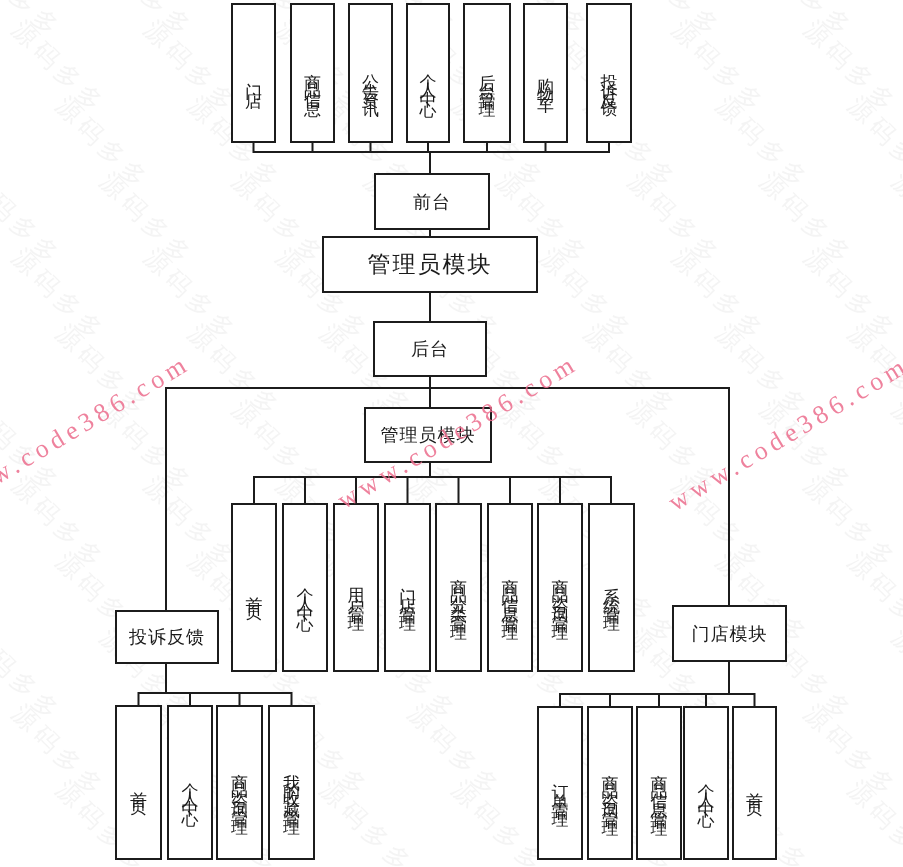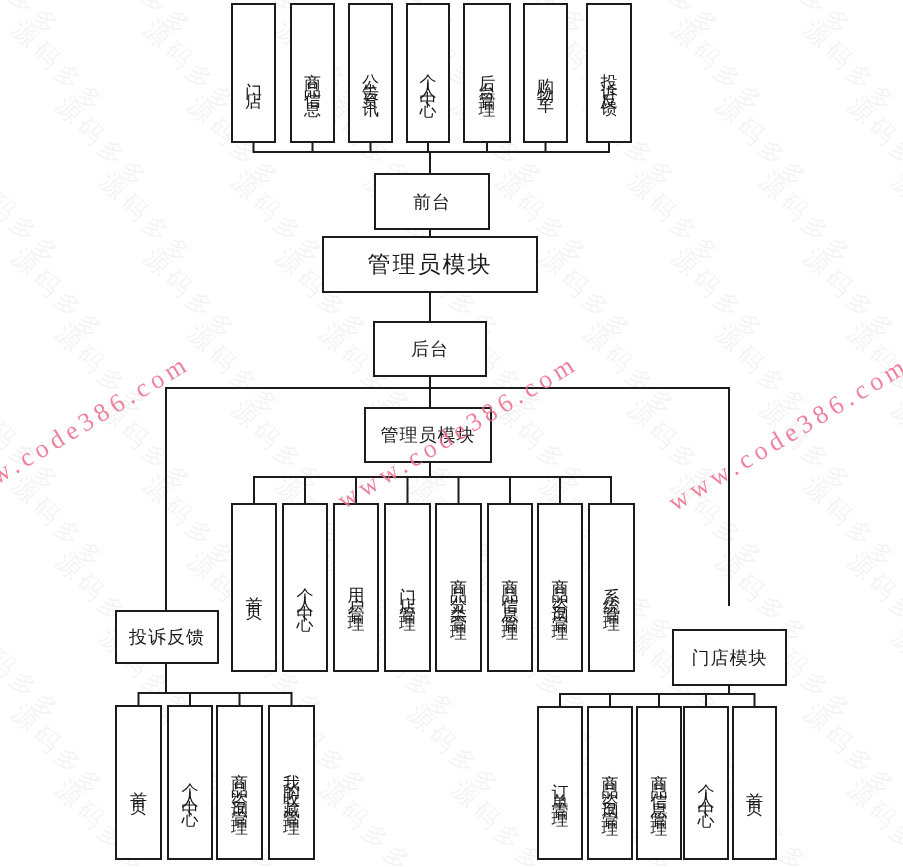--- a/index.html
+++ b/index.html
@@ -202,21 +202,21 @@
       </div>
       <div class="node h" style="left: 373px; top: 321px; width: 114px; height: 56px;">
         <span>后台</span>
       </div>
       <div class="node h" style="left: 364px; top: 407px; width: 128px; height: 56px;">
         <span>管理员模块</span>
       </div>
       <div class="node h" style="left: 115px; top: 610px; width: 104px; height: 54px;">
         <span>投诉反馈</span>
       </div>
-      <div class="node h" style="left: 672px; top: 605px; width: 115px; height: 57px; margin-top: 24px;">
+      <div class="node h" style="left: 672px; top: 605px; width: 115px; height: 57px;">
         <span>门店模块</span>
       </div>
       <div class="node v" style="left: 231px; top: 503px; width: 46px; height: 169px;">
         <span>首页</span>
       </div>
       <div class="node v" style="left: 282px; top: 503px; width: 46px; height: 169px;">
         <span>个人中心</span>
       </div>
       <div class="node v" style="left: 333px; top: 503px; width: 46px; height: 169px;">
         <span>用户管理</span>

